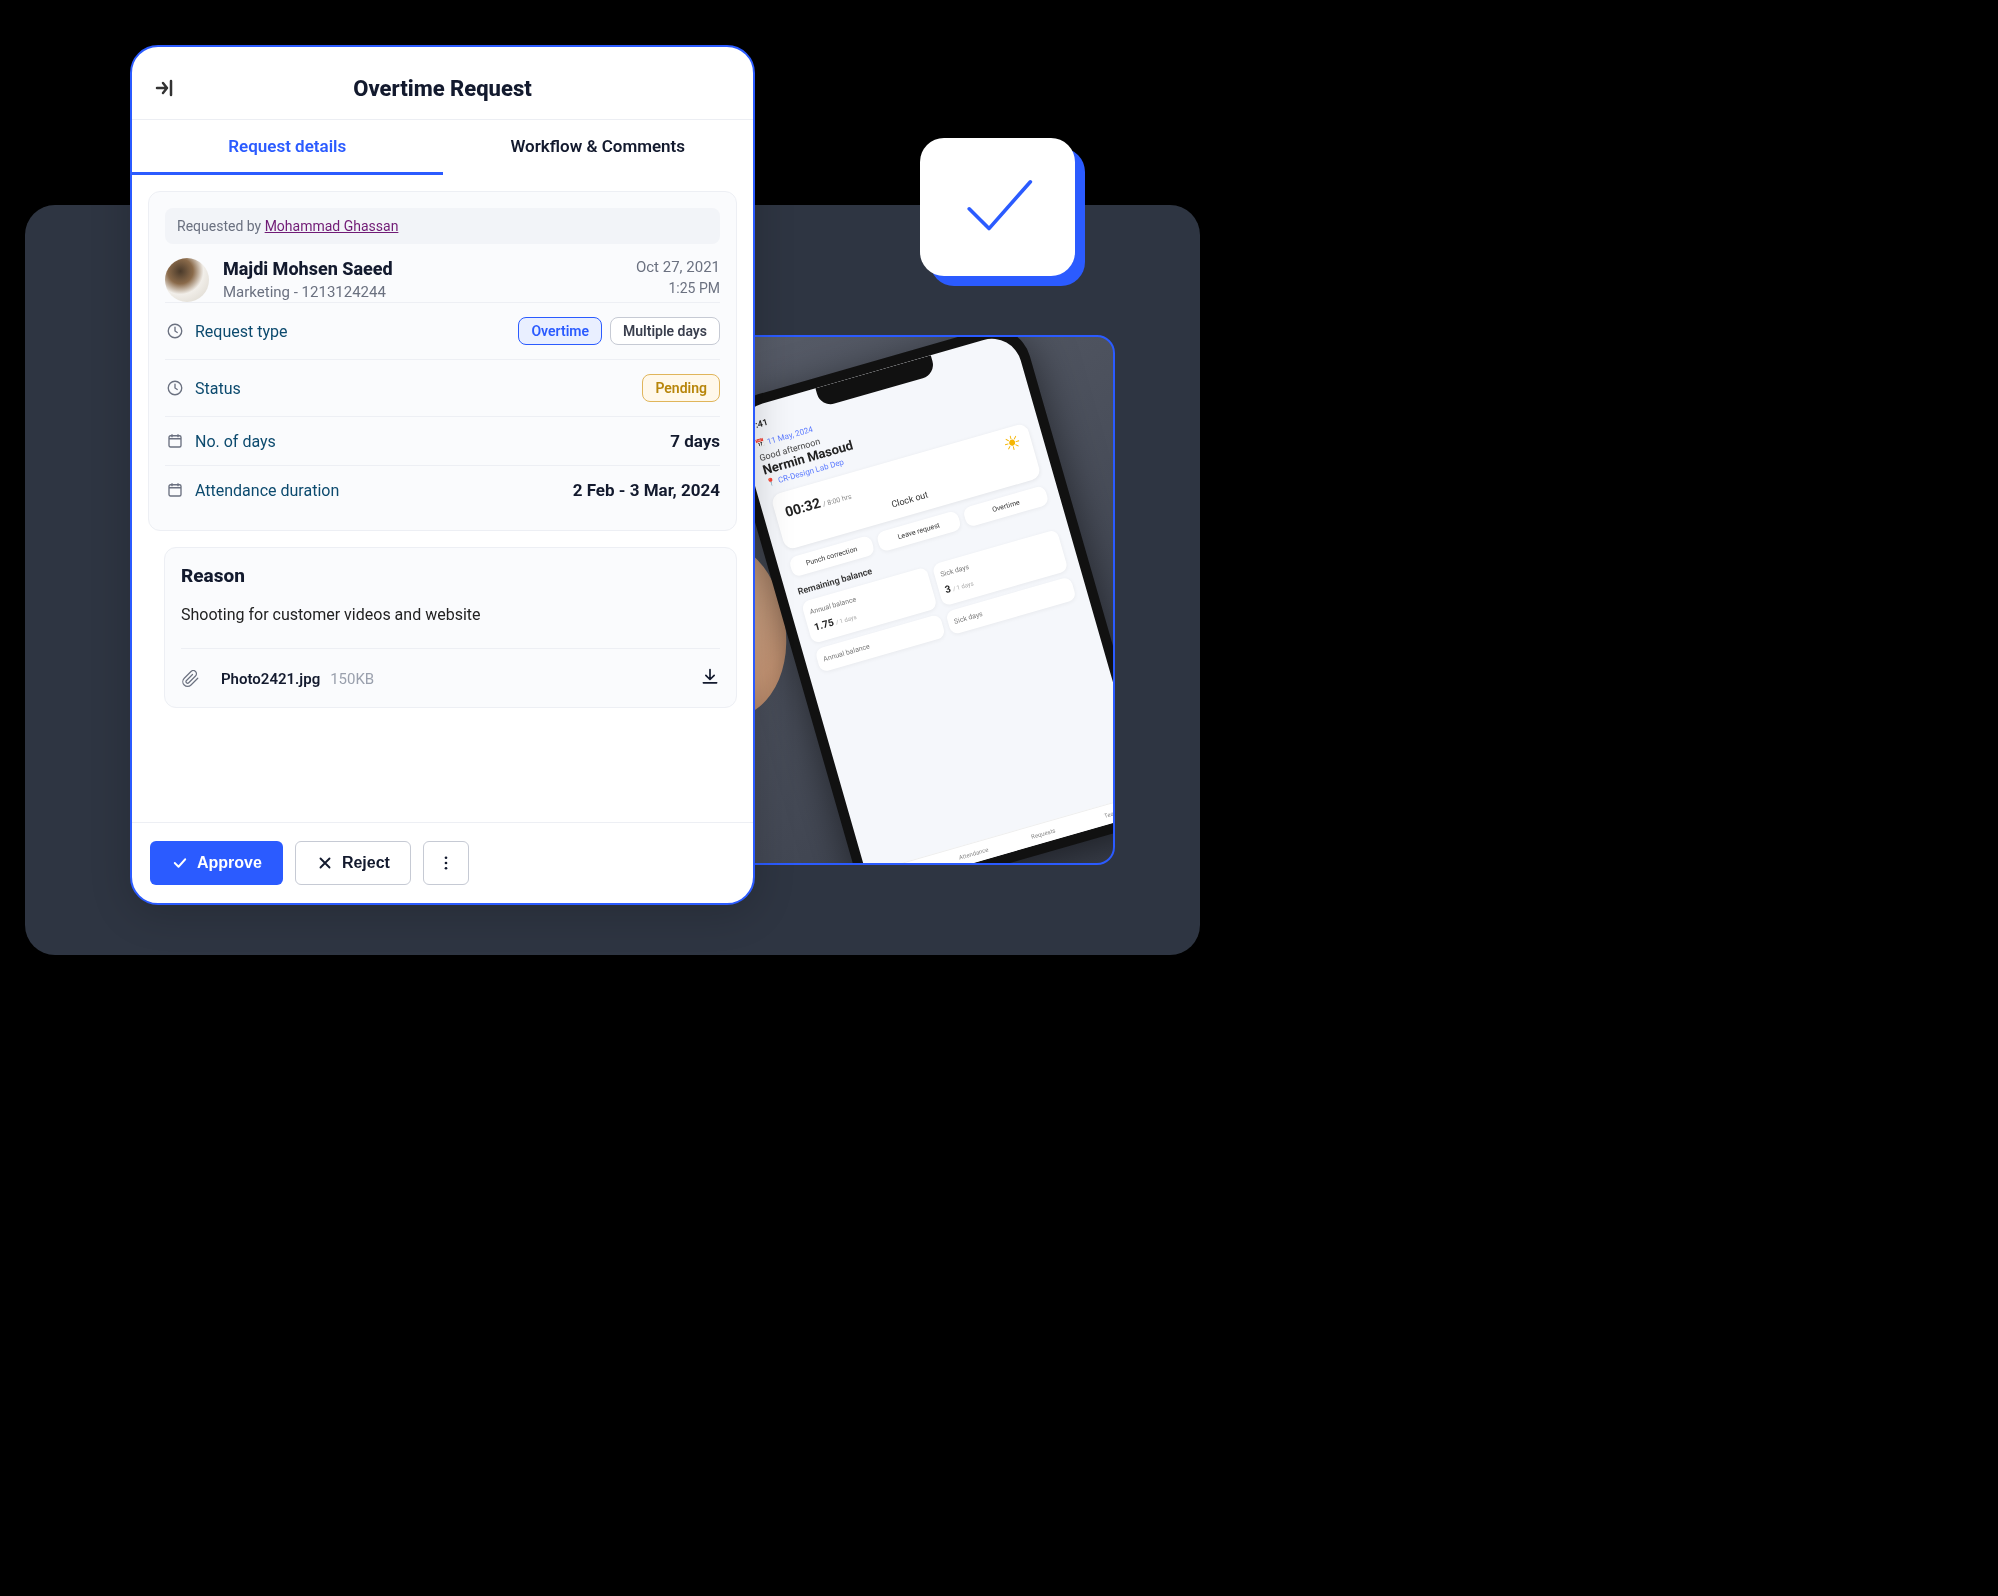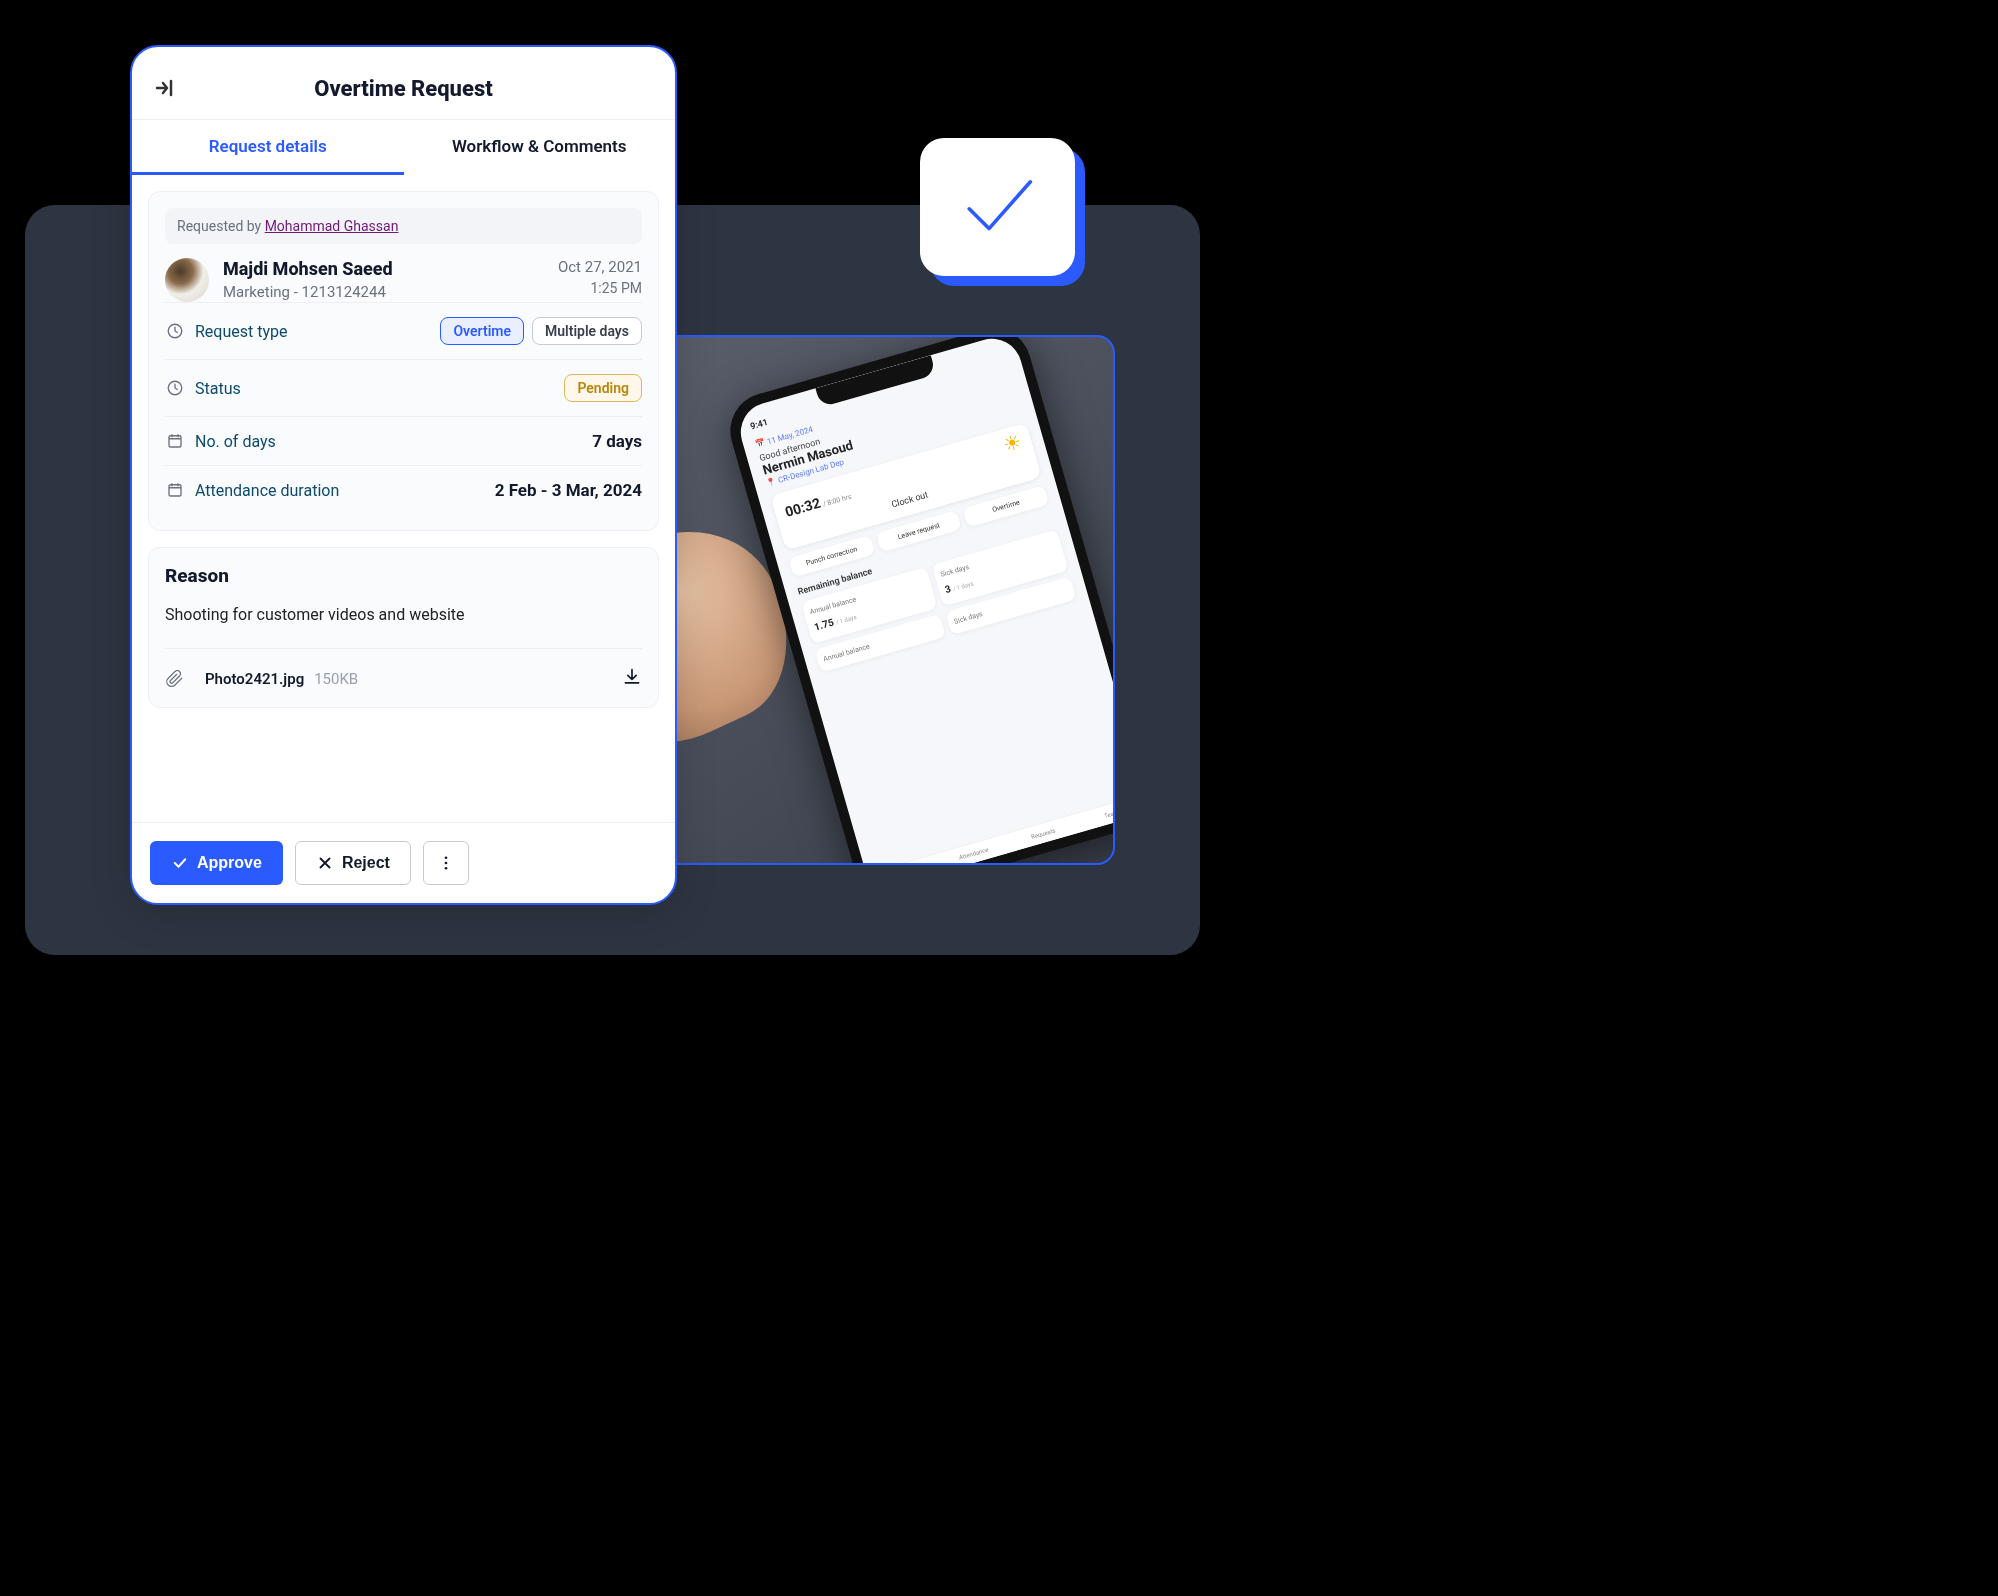--- a/index.html
+++ b/index.html
@@ -137,21 +137,21 @@
   display: flex;
   align-items: center;
   justify-content: center;
 }
 .check-card svg { width: 90px; height: 90px; }
 
 .modal {
   position: absolute;
   left: 130px;
   top: 45px;
-  width: 547px;
+  width: 625px;
   height: 860px;
   background: #fff;
   border: 2px solid #2b5bff;
   border-radius: 28px;
   box-shadow: 0 8px 40px rgba(0,0,0,0.18);
   overflow: hidden;
   display: flex;
   flex-direction: column;
 }
 
@@ -197,21 +197,21 @@
   padding: 16px;
   overflow: auto;
 }
 
 .card {
   background: #fafbfd;
   border: 1px solid #edeff4;
   border-radius: 12px;
   padding: 16px;
 }
-.card + .card { margin-top: 16px; }
+.card + .card { margin-top: 16px; margin-left: 16px; }
 
 .requested-by {
   background: #f2f4f8;
   border-radius: 8px;
   padding: 10px 12px;
   font-size: 14px;
   color: #6b7180;
 }
 .requested-by-link { color: #701a75; text-decoration: underline; }
 

